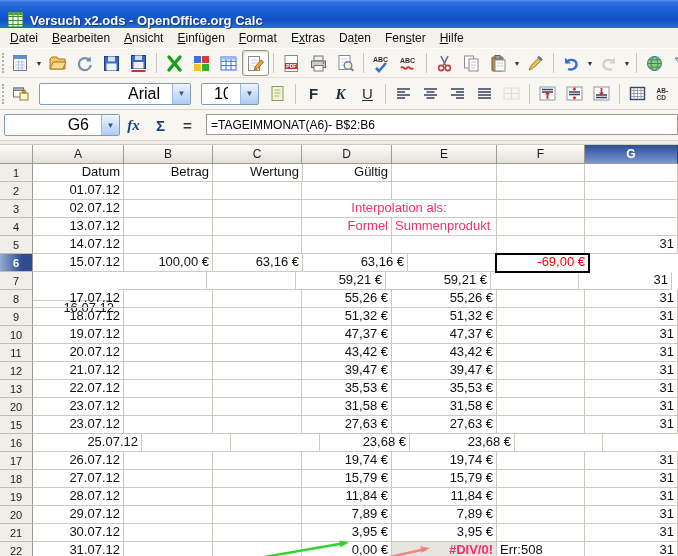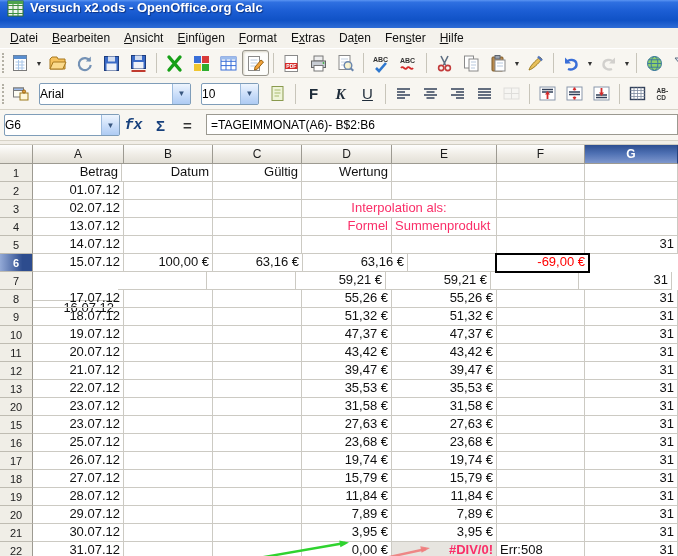--- a/index.html
+++ b/index.html
@@ -1,20 +1,20 @@
 <!DOCTYPE html>
 <html><head>
 <meta charset="utf-8">
 <style>
   html,body{margin:0;padding:0;}
   body{width:678px;height:556px;overflow:hidden;font-family:"Liberation Sans",sans-serif;background:#f5f3ee;}
   .window{width:678px;height:556px;position:relative;overflow:hidden;}
 
   
-  .titlebar{height:28px;display:flex;align-items:flex-start;gap:6px;padding:0 7px;
+  .titlebar{height:28px;display:flex;align-items:flex-end;gap:6px;padding:0 7px;
     background:linear-gradient(180deg,#5b95f2 0%,#2f70e1 8%,#1c5ed4 38%,#1052c6 72%,#2f6dd6 100%);}
   .titlebar .ttl{color:#fff;font-weight:bold;font-size:13px;text-shadow:1px 1px 1px #0d3484;white-space:nowrap;}
   .appicon{width:17px;height:17px;flex:0 0 auto;}
 
   
   .menubar{height:20px;display:flex;align-items:center;background:#f4f2ec;font-size:12px;padding-left:3px;
     border-bottom:1px solid #ffffff;color:#111;}
   .menu-item{padding:2px 7px 3px 7px;cursor:default;}
   .menu-item u{text-decoration:underline;}
 
@@ -28,29 +28,29 @@
   .tbtn.pressed{border-color:#98968d;background:#fdfdfb;box-shadow:inset 1px 1px 2px #d8d4c6;}
   .tbtn.disabled{opacity:.4;filter:grayscale(1);}
   .ddarr{width:10px;height:24px;display:flex;align-items:center;justify-content:center;font-size:7px;color:#333;flex:0 0 auto;}
   .sep{width:1px;height:20px;background:#c8c5ba;margin:0 4px;flex:0 0 auto;}
   .ltr{font-size:15px;color:#1f2c3a;line-height:1;}
   .ltr.b{font-weight:bold;}
   .ltr.i{font-style:italic;font-family:"Liberation Serif",serif;font-weight:bold;}
   .ltr.u{text-decoration:underline;}
 
   .combo{display:flex;align-items:stretch;height:20px;border:1px solid #7f9db9;background:#fff;border-radius:2px;margin:0 5px;flex:0 0 auto;}
-  .combo input{border:0;outline:0;font-size:12px;padding:0 0;font-family:inherit;min-width:0;background:transparent;width:100%;}
+  .combo input{border:0;outline:0;font-size:16px;padding:0 12px;font-family:inherit;min-width:0;background:transparent;width:100%;text-align:right;}
   .combo .cbtn{width:17px;background:linear-gradient(180deg,#eef5fe,#c9ddf9 55%,#aecbf3);border-left:1px solid #9dbbdd;
     display:flex;align-items:center;justify-content:center;font-size:8px;color:#38567e;flex:0 0 auto;}
 
   
   .fbar{height:30px;display:flex;align-items:center;background:#f8f6f1;border-bottom:1px solid #d7d3c7;padding-left:4px;}
   .namebox{width:114px;margin:0;}
   .fbtn{width:25px;height:22px;display:flex;align-items:center;justify-content:center;font-size:15px;color:#17407c;border:1px solid transparent;border-radius:3px;}
-  .fbtn.fx{font-style:italic;font-weight:bold;font-family:Liberation Mono, monospace;}
+  .fbtn.fx{font-style:italic;font-weight:bold;font-family:Liberation Serif, serif;}
   .fbtn.sum{font-weight:bold;}
   .fbtn.eq{font-weight:bold;color:#333;}
   .finput{flex:1;height:19px;border:1px solid #9b9990;background:#fff;font-size:12px;padding:0 4px;font-family:inherit;margin:0 0 1px 5px;}
 
   .gapstrip{height:3px;background:#f1eee7;border-bottom:1px solid #cfccc1;}
 
   
   .grid{position:relative;background:#fff;width:678px;}
   .hrow{display:flex;height:19px;}
   .hcell,.corner{box-sizing:border-box;border-right:1px solid #9d9a91;border-bottom:1px solid #9d9a91;
@@ -447,24 +447,24 @@
         <div class="hcell" style="width: 89px;">B</div>
         <div class="hcell" style="width: 89px;">C</div>
         <div class="hcell" style="width: 90px;">D</div>
         <div class="hcell" style="width: 105px;">E</div>
         <div class="hcell" style="width: 88px;">F</div>
         <div class="hcell selhdr" style="width: 93px;">G</div>
       </div>
 
   <div class="row">
         <div class="rhdr">1</div>
+        <div class="cell" style="width: 91px;">Datum</div>
         <div class="cell" style="width: 89px;">Betrag</div>
-        <div class="cell" style="width: 91px;">Datum</div>
+        <div class="cell" style="width: 90px;">Wertung</div>
         <div class="cell" style="width: 89px;">Gültig</div>
-        <div class="cell" style="width: 90px;">Wertung</div>
         <div class="cell" style="width: 105px;"></div>
         <div class="cell" style="width: 88px;"></div>
         <div class="cell" style="width: 93px;"></div>
       </div>
       <div class="row">
         <div class="rhdr">2</div>
         <div class="cell" style="width: 91px;">01.07.12</div>
         <div class="cell" style="width: 89px;"></div>
         <div class="cell" style="width: 89px;"></div>
         <div class="cell" style="width: 90px;"></div>
@@ -595,21 +595,21 @@
         <div class="cell" style="width: 91px;">23.07.12</div>
         <div class="cell" style="width: 89px;"></div>
         <div class="cell" style="width: 89px;"></div>
         <div class="cell" style="width: 90px;">27,63 €</div>
         <div class="cell" style="width: 105px;">27,63 €</div>
         <div class="cell" style="width: 88px;"></div>
         <div class="cell" style="width: 93px;">31</div>
       </div>
       <div class="row">
         <div class="rhdr">16</div>
-        <div class="cell" style="width: 91px;">25.07.12</div>
+        <div class="cell" style="width: 109px;">25.07.12</div>
         <div class="cell" style="width: 89px;"></div>
         <div class="cell" style="width: 89px;"></div>
         <div class="cell" style="width: 90px;">23,68 €</div>
         <div class="cell" style="width: 105px;">23,68 €</div>
         <div class="cell" style="width: 88px;"></div>
         <div class="cell" style="width: 93px;">31</div>
       </div>
       <div class="row">
         <div class="rhdr">17</div>
         <div class="cell" style="width: 91px;">26.07.12</div>

